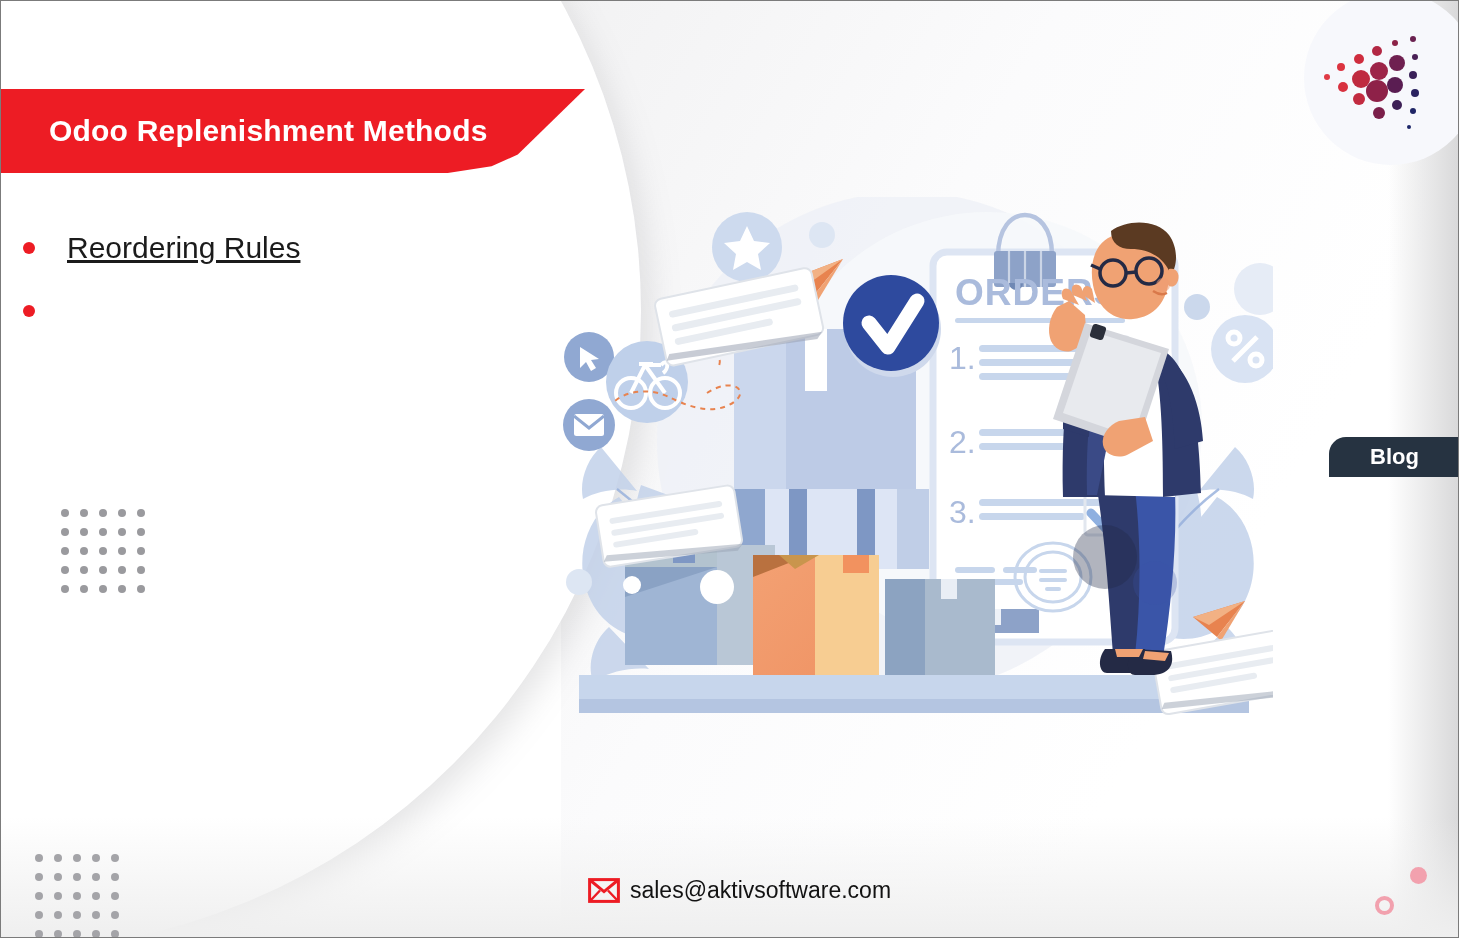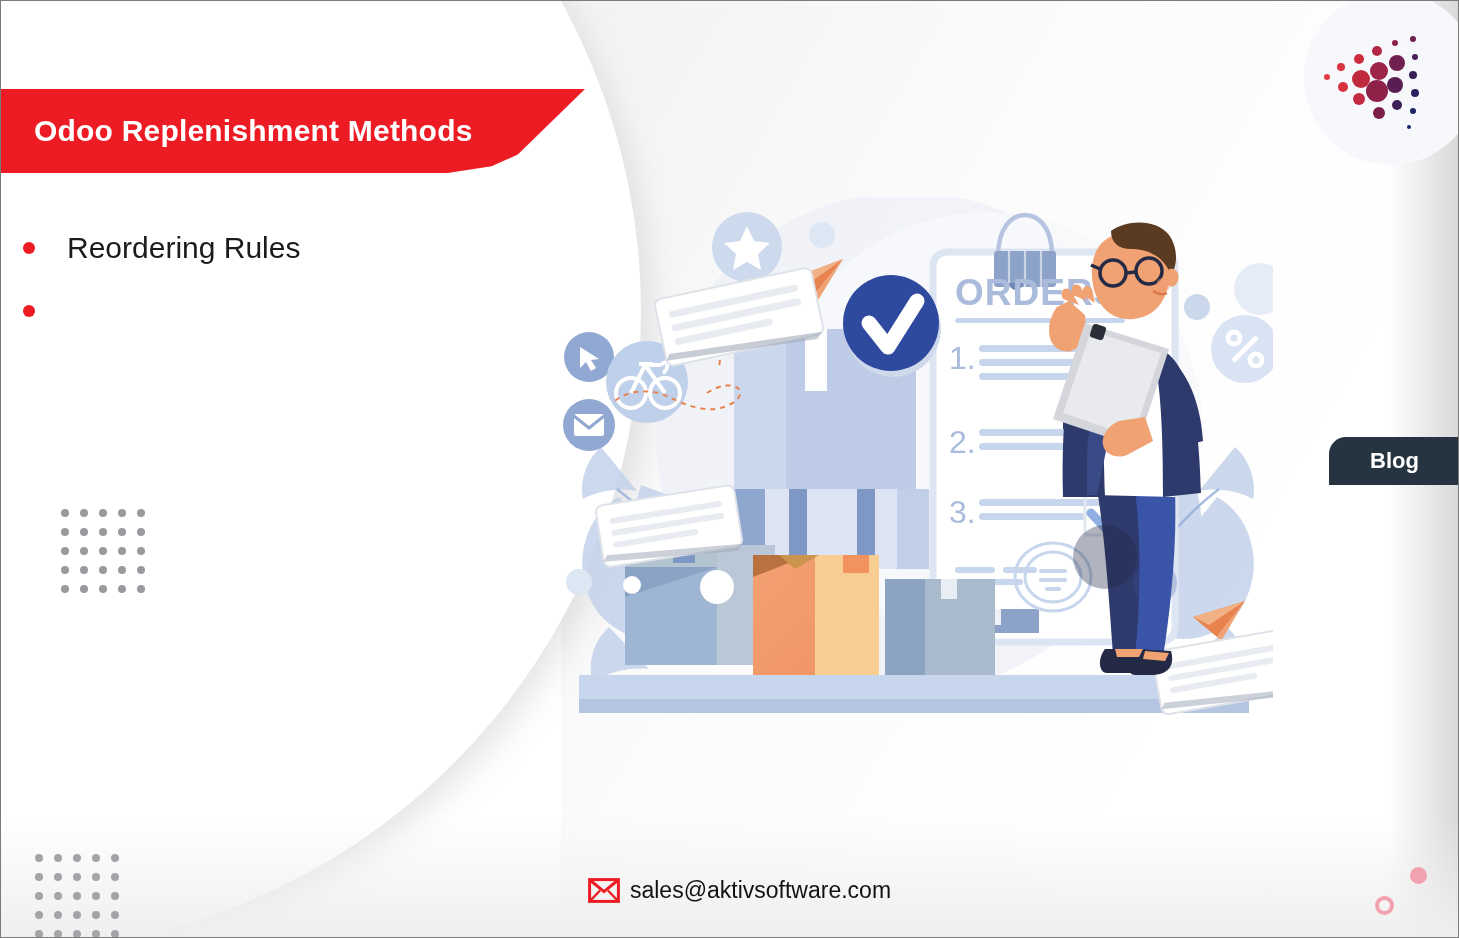--- a/index.html
+++ b/index.html
@@ -51,39 +51,39 @@
     background:var(--brand-red,#ed1c24);
     clip-path: polygon(0 0, 100% 0, 88.5% 78%, 84% 92%, 76.5% 100%, 0 100%);
     border-bottom-right-radius:4px;
     display:flex; align-items:center;
   }
   .title-text{
     color:#ffffff;
     font-size:30px;
     font-weight:700;
     letter-spacing:.2px;
-    padding-left:33px;
+    padding-left:48px;
     white-space:nowrap;
   }
 
   
   .bullet-list{
     position:absolute; left:22px; top:228px; width:500px;
   }
   .bullet-row{
     display:flex; align-items:flex-start;
     margin-bottom:25px;
   }
   .bullet-dot{
     width:12px; height:12px; border-radius:50%;
     background:var(--brand-red,#ed1c24);
     margin-top:13px; margin-right:32px; flex:0 0 auto;
   }
   .bullet-label{
-    font-size:30px; color:#1b1b1b; line-height:1.25; font-weight:400;
+    font-size:30px; color:#1b1b1b; line-height:1.25; font-weight:400;text-decoration:underline;
   }
 
   
   .dot-grid{ position:absolute; display:grid; gap:11px; }
   .dot-grid span{ width:8px; height:8px; border-radius:50%; background:#9a9a9e; display:block; }
   #dot-grid-mid{ left:60px; top:508px; grid-template-columns:repeat(5,8px); }
   #dot-grid-bottom{ left:34px; top:853px; grid-template-columns:repeat(5,8px); }
   #dot-grid-bottom span{ background:#a4a4a8; }
 
   
@@ -98,21 +98,21 @@
 
   
   .logo-circle{
     position:absolute; left:1303px; top:-10px; width:174px; height:174px;
     border-radius:50%; background:#f7f8fc;
   }
   .logo-svg{ position:absolute; left:1318px; top:14px; width:136px; height:136px; }
 
   
   .blog-tab{
-    position:absolute; left:1328px; top:436px; width:131px; height:48px;
+    position:absolute; left:1328px; top:436px; width:131px; height:40px;
     background:#263341;
     border-top-left-radius:17px;
     display:flex; align-items:center; justify-content:center;
   }
   .blog-label{ color:#ffffff; font-size:22px; font-weight:700; }
 
   
   .footer{
     position:absolute; left:0; top:876px; width:1459px;
     display:flex; align-items:center; justify-content:center; gap:34px;

